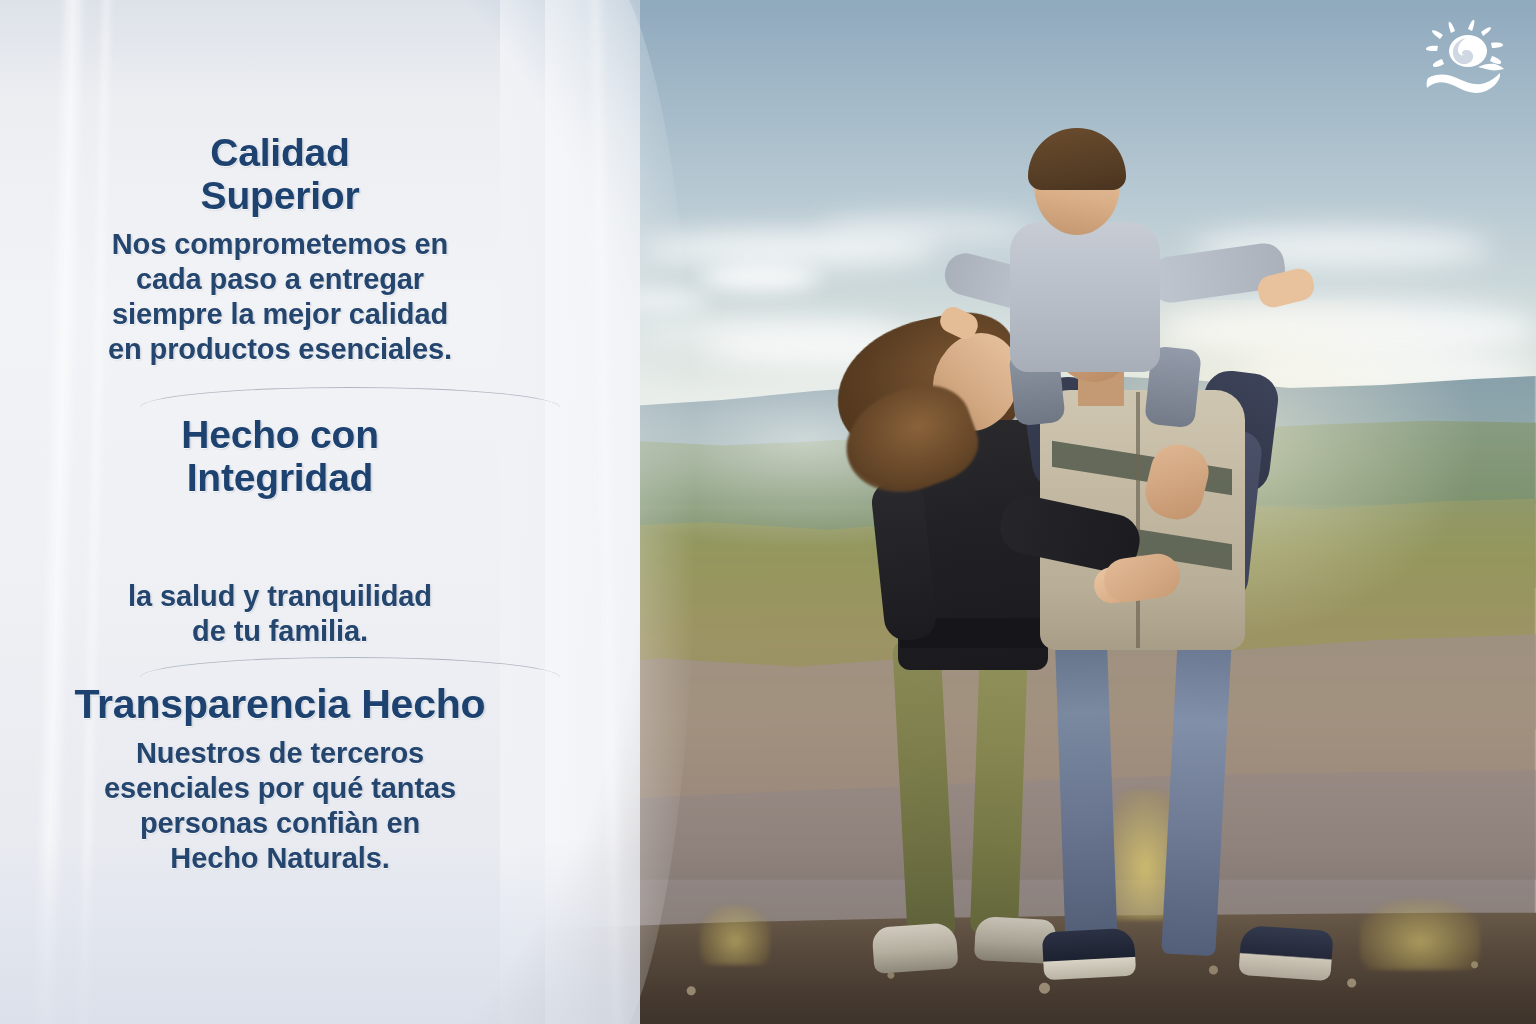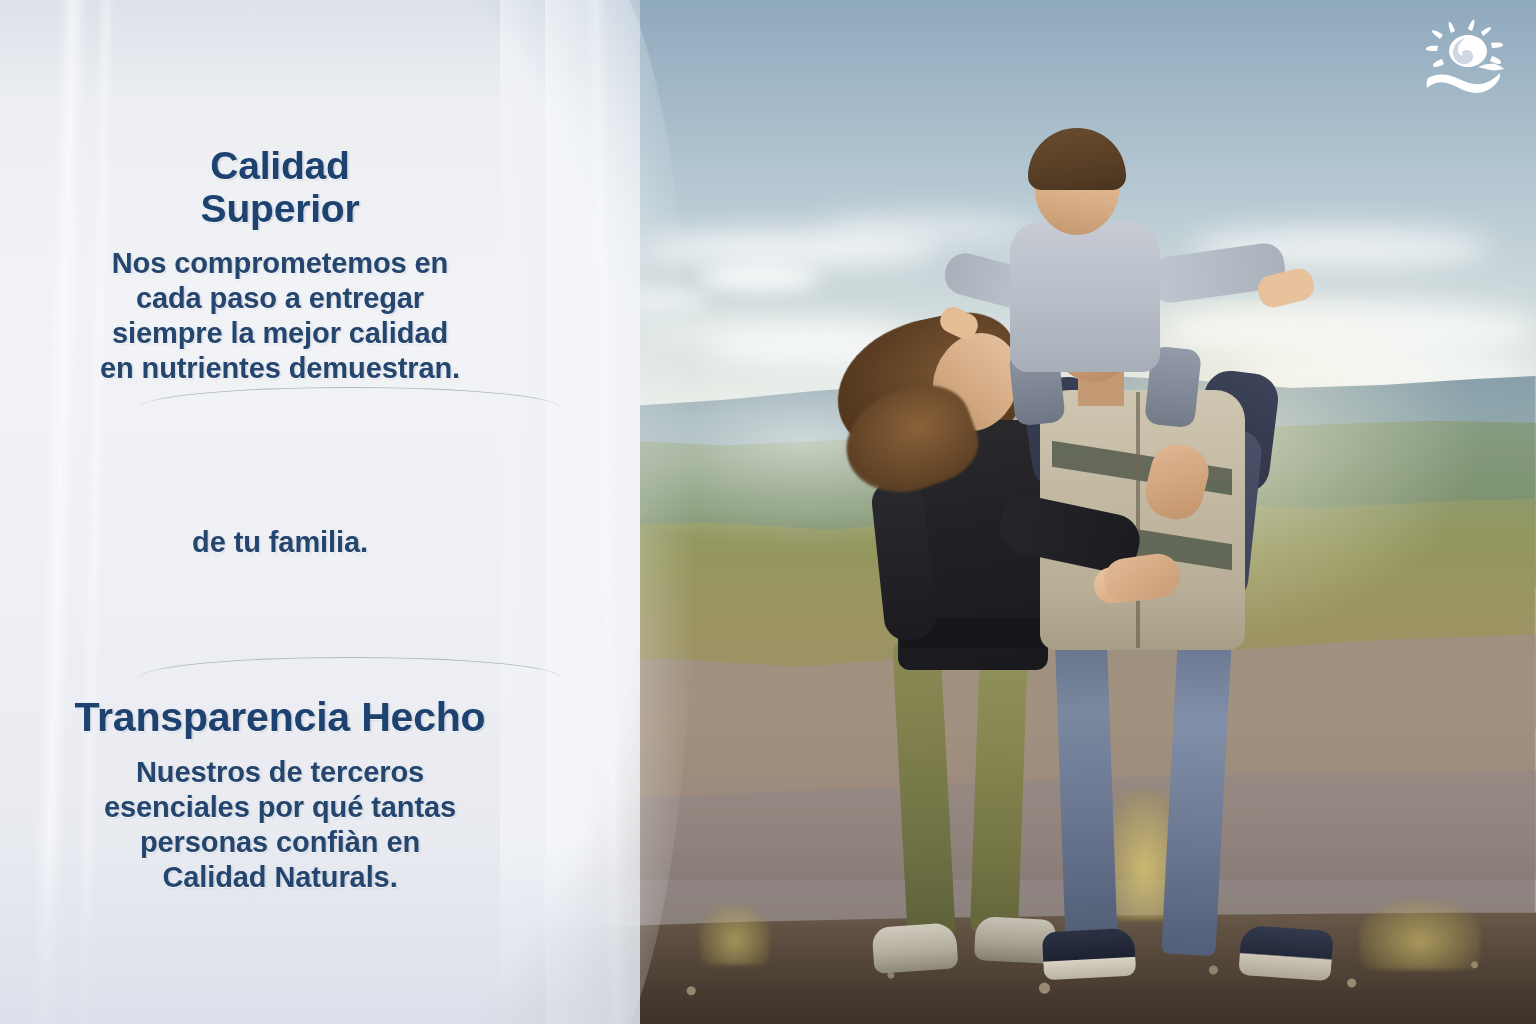--- a/index.html
+++ b/index.html
@@ -144,21 +144,21 @@
   }
 
   
   .content{position:absolute;left:0;top:0;width:600px;height:1024px;}
   .block{position:absolute;width:520px;left:20px;text-align:center;}
   .b1{top:128px;}
   .b2{top:410px;}
   .b3{top:680px;}
 
   h2{
-    margin:16px;
+    margin:3px;
     color:#1d4270;
     font-weight:bold;
     font-size:39px;
     line-height:43px;
     letter-spacing:-.2px;
     text-shadow:0 1px 0 rgba(255,255,255,.85), 1px 1px 2px rgba(120,135,160,.45);
   }
   h2.wide{font-size:41px;}
   p{
     margin:10px 0 0 0;
@@ -263,38 +263,39 @@
   <div class="veil"></div>
   <div class="streak s1"></div>
   <div class="streak s2"></div>
   <div class="streak s3"></div>
   <div class="panel-bottom-haze"></div>
 
   <div class="content">
 
     <div class="block b1">
       <h2><span>Calidad</span><br><span>Superior</span></h2>
-      <p><span>Nos comprometemos en</span><br><span>cada paso a entregar</span><br><span>siempre la mejor calidad</span><br><span>en nutrientes demuestran.</span></p>
+      <p><span>Nos comprometemos en</span><br><span>cada paso a entregar</span><br><span>siempre la mejor calidad</span><br><span>en productos esenciales.</span></p>
     </div>
 
     <div class="divider d1">
         <i></i>
       </div>
 
     <div class="block b2">
-      <p><br><br><br><span>de tu familia.</span></p>
+      <h2><span>Hecho con</span><br><span>Integridad</span></h2>
+      <p><br><br><span>la salud y tranquilidad</span><br><span>de tu familia.</span></p>
     </div>
 
     <div class="divider d2">
         <i></i>
       </div>
 
     <div class="block b3">
       <h2 class="wide"><span>Transparencia Hecho</span></h2>
-      <p><span>Nuestros de terceros</span><br><span>esenciales por qué tantas</span><br><span>personas confiàn en</span><br><span>Calidad Naturals.</span></p>
+      <p><span>Nuestros de terceros</span><br><span>esenciales por qué tantas</span><br><span>personas confiàn en</span><br><span>Hecho Naturals.</span></p>
     </div>
 
   </div>
 
   <div class="logo">
     <svg viewBox="0 0 96 90" width="96" height="90" aria-hidden="true">
       <g fill="#ffffff">
         <ellipse cx="48" cy="33" rx="19" ry="16"></ellipse>
         <path d="M47 20c-9 1-15 8-14 16 1 7 7 11 13 10 5-1 8-5 7-9-1-4-4-5-7-5-2 0-4 1-4 3 0 1 1 2 2 2-3 1-6-1-6-5 0-6 5-11 9-12z" fill="#cfd8e2"></path>
         <path d="M48 11c2-6 5-10 6-9s0 6-2 11z"></path>

